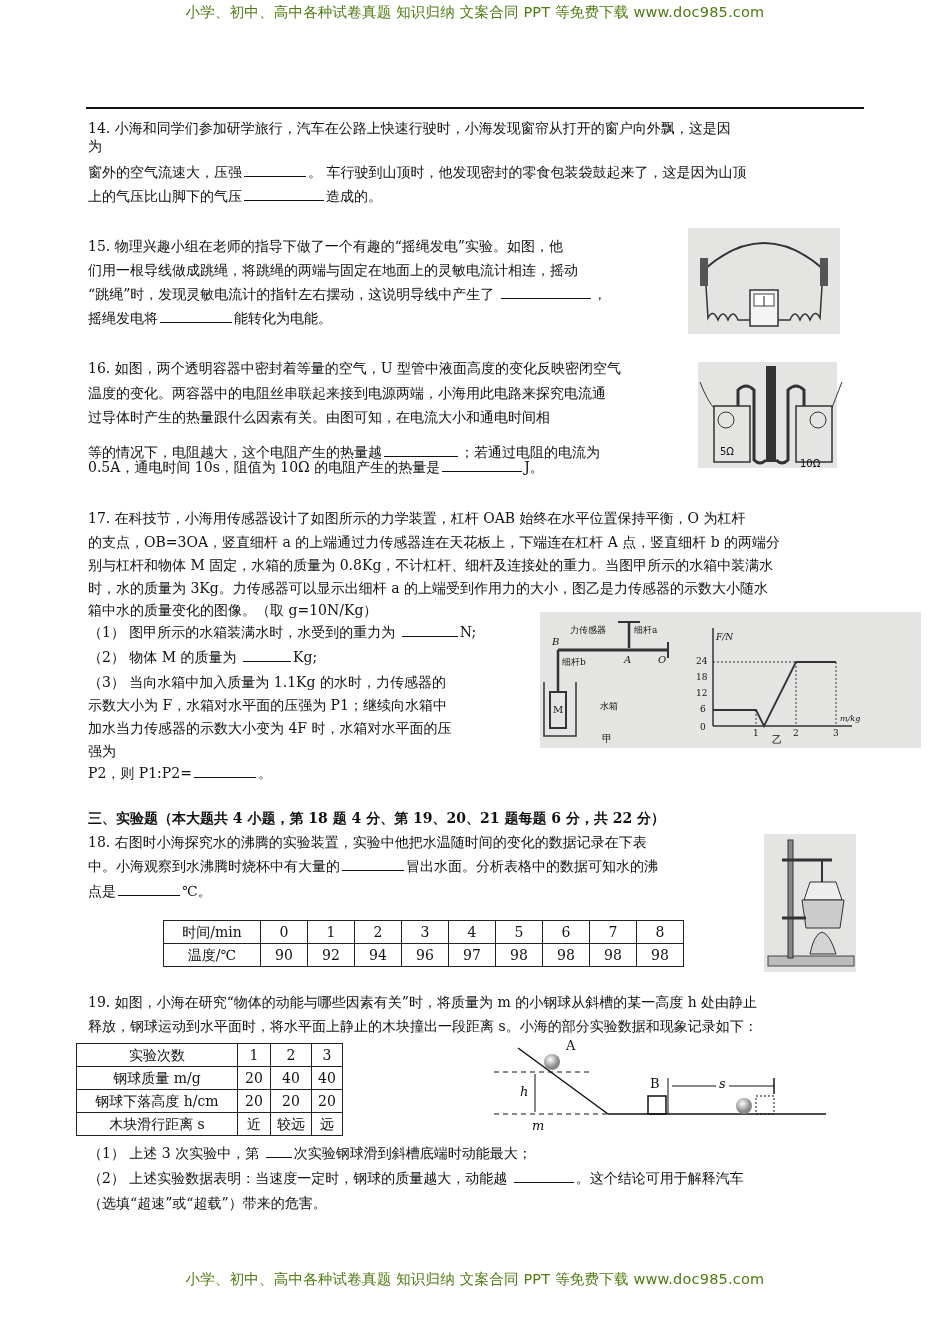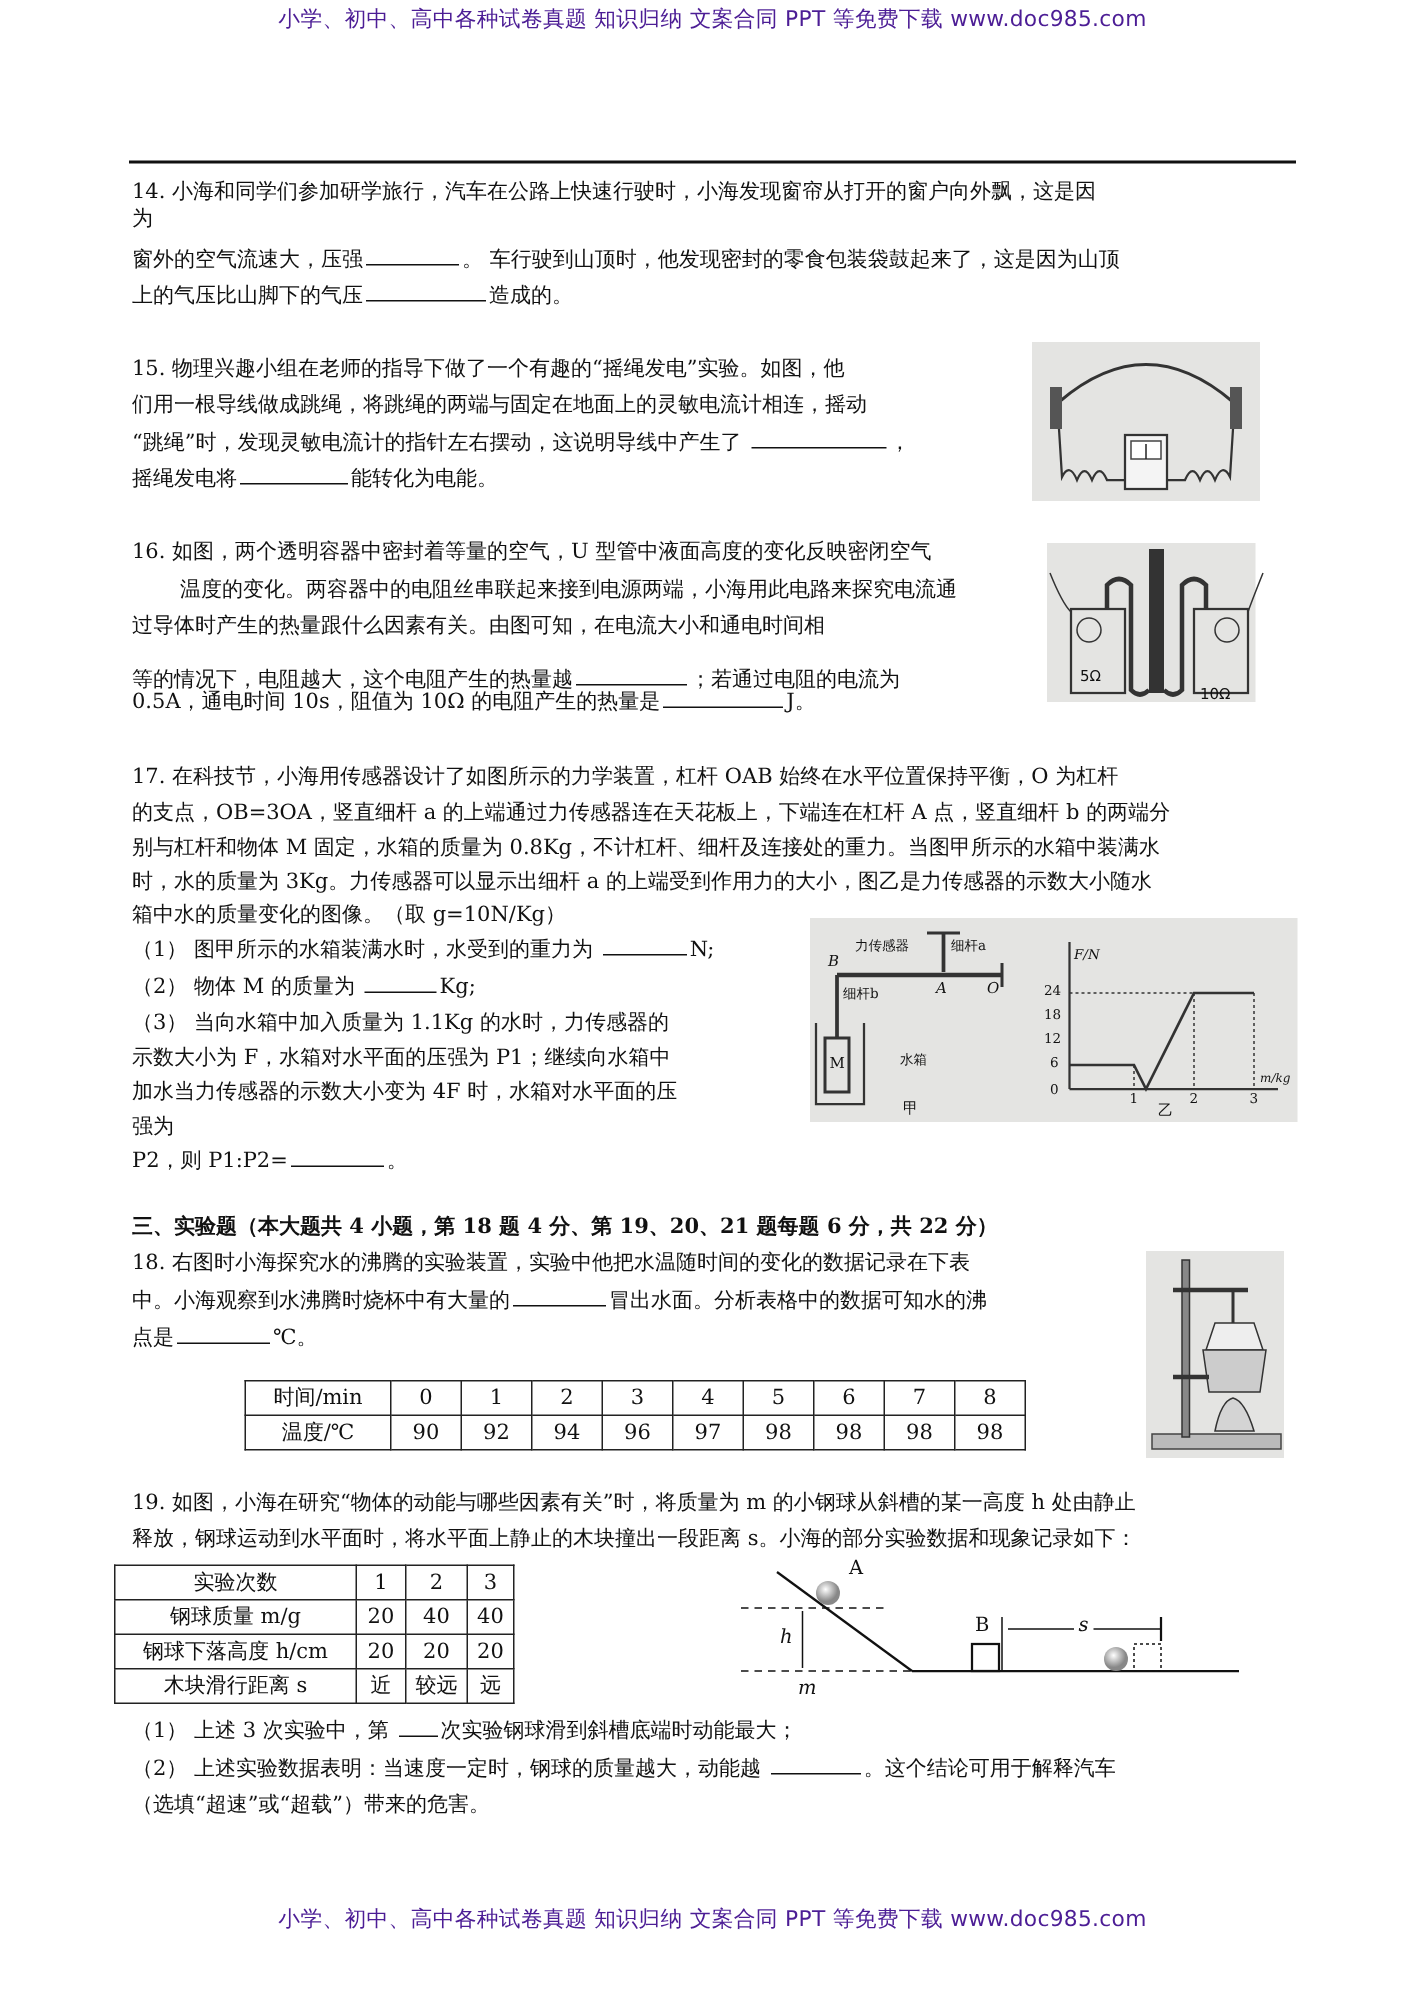--- a/index.html
+++ b/index.html
@@ -1,20 +1,20 @@
 <!DOCTYPE html>
 <html><head>
 <meta charset="utf-8">
 <style>
   html, body { margin:0; padding:0; }
   body { width:950px; height:1344px; background:#fff; position:relative; overflow:hidden;
          font-family:"DejaVu Serif", "Liberation Serif", serif; color:#111; }
   .abs { position:absolute; }
   .hdr { left:0; width:950px; text-align:center; font-family:"DejaVu Sans","Liberation Sans",sans-serif;
-         font-size:14.5px; color:#4c1d95; letter-spacing:0.2px; }
+         font-size:14.5px; color:#4d7c0f; letter-spacing:0.2px; }
   .rule { left:86px; width:778px; top:107px; height:0; border-top:2.5px solid #111; }
   .line { position:absolute; left:88px; font-size:14px; line-height:20px; white-space:nowrap; }
   .blank { display:inline-block; border-bottom:1.5px solid #111; height:14px; vertical-align:baseline; margin:0 2px; }
   .sans { font-family:"DejaVu Sans","Liberation Sans",sans-serif; }
   .bold { font-weight:bold; }
   table.t { border-collapse:collapse; position:absolute; font-size:14px; }
   table.t td { border:1.5px solid #222; padding:1px 6px; height:20px; line-height:20px; white-space:nowrap;text-align:center; }
   .fig { position:absolute; background:#e4e4e2; }
 </style>
 </head>
@@ -44,21 +44,21 @@
       <path d="M134 58 L132 90 Q127 80 122 92 Q117 80 112 92 Q107 80 102 92 L90 92" stroke="#333" stroke-width="1.5" fill="none"></path>
       <rect x="62" y="62" width="28" height="36" fill="#f4f4f4" stroke="#333" stroke-width="1.5"></rect>
       <rect x="66" y="66" width="20" height="12" fill="#fff" stroke="#444"></rect>
       <line x1="76" y1="78" x2="76" y2="68" stroke="#222"></line>
     </svg>
   </div>
 </div>
 
 <div>
   <div class="line" style="top:358px;">16. 如图，两个透明容器中密封着等量的空气，U 型管中液面高度的变化反映密闭空气</div>
-  <div class="line" style="top:383px;margin-left:32px;">温度的变化。两容器中的电阻丝串联起来接到电源两端，小海用此电路来探究电流通</div>
+  <div class="line" style="top:383px;">温度的变化。两容器中的电阻丝串联起来接到电源两端，小海用此电路来探究电流通</div>
   <div class="line" style="top:407px;">过导体时产生的热量跟什么因素有关。由图可知，在电流大小和通电时间相</div>
   <div class="line" style="top:431px;margin-top:11px;"><span>等的情况下，电阻越大，这个电阻产生的热量越</span><span class="blank" style="width:74px"></span><span>；若通过电阻的电流为</span></div>
   <div class="line" style="top:457px;"><span>0.5A，通电时间 10s，阻值为 10Ω 的电阻产生的热量是</span><span class="blank" style="width:80px"></span><span>J。</span></div>
   <div class="fig" style="left:698px;top:362px;width:139px;height:106px;">
     <svg width="146" height="106">
       <rect x="16" y="44" width="36" height="56" fill="none" stroke="#333" stroke-width="1.5"></rect>
       <rect x="98" y="44" width="36" height="56" fill="none" stroke="#333" stroke-width="1.5"></rect>
       <rect x="68" y="4" width="10" height="96" fill="#333"></rect>
       <path d="M40 44 L40 28 Q48 20 56 28 L56 98 Q62 104 68 98" stroke="#333" stroke-width="3" fill="none"></path>
       <path d="M106 44 L106 28 Q98 20 90 28 L90 98 Q84 104 78 98" stroke="#333" stroke-width="3" fill="none"></path>
@@ -79,21 +79,21 @@
   <div class="line" style="top:578px;">时，水的质量为 3Kg。力传感器可以显示出细杆 a 的上端受到作用力的大小，图乙是力传感器的示数大小随水</div>
   <div class="line" style="top:600px;">箱中水的质量变化的图像。（取 g=10N/Kg）</div>
   <div class="line" style="top:622px;"><span>（1）  图甲所示的水箱装满水时，水受到的重力为 </span><span class="blank" style="width:56px"></span><span>N;</span></div>
   <div class="line" style="top:647px;"><span>（2）  物体 M 的质量为 </span><span class="blank" style="width:48px"></span><span>Kg;</span></div>
   <div class="line" style="top:672px;">（3）  当向水箱中加入质量为 1.1Kg 的水时，力传感器的</div>
   <div class="line" style="top:695px;">示数大小为 F，水箱对水平面的压强为 P1；继续向水箱中</div>
   <div class="line" style="top:718px;">加水当力传感器的示数大小变为 4F 时，水箱对水平面的压</div>
   <div class="line" style="top:741px;">强为</div>
   <div class="line" style="top:763px;"><span>P2，则 P1:P2=</span><span class="blank" style="width:62px"></span><span>。</span></div>
 
-  <div class="fig" style="left:540px;top:612px;width:325px;height:136px;">
+  <div class="fig" style="left:540px;top:612px;width:381px;height:136px;">
     <svg width="325" height="136">
 
       <line x1="78" y1="10" x2="100" y2="10" stroke="#333" stroke-width="2"></line>
       <line x1="89" y1="10" x2="89" y2="36" stroke="#333" stroke-width="2.5"></line>
       <line x1="18" y1="38" x2="128" y2="38" stroke="#333" stroke-width="3"></line>
       <line x1="128" y1="30" x2="128" y2="46" stroke="#333" stroke-width="2"></line>
       <line x1="18" y1="38" x2="18" y2="80" stroke="#333" stroke-width="2.5"></line>
       <rect x="10" y="80" width="16" height="36" fill="none" stroke="#333" stroke-width="2"></rect>
       <polyline points="4,70 4,124 36,124 36,70" fill="none" stroke="#333" stroke-width="1.5"></polyline>
 

